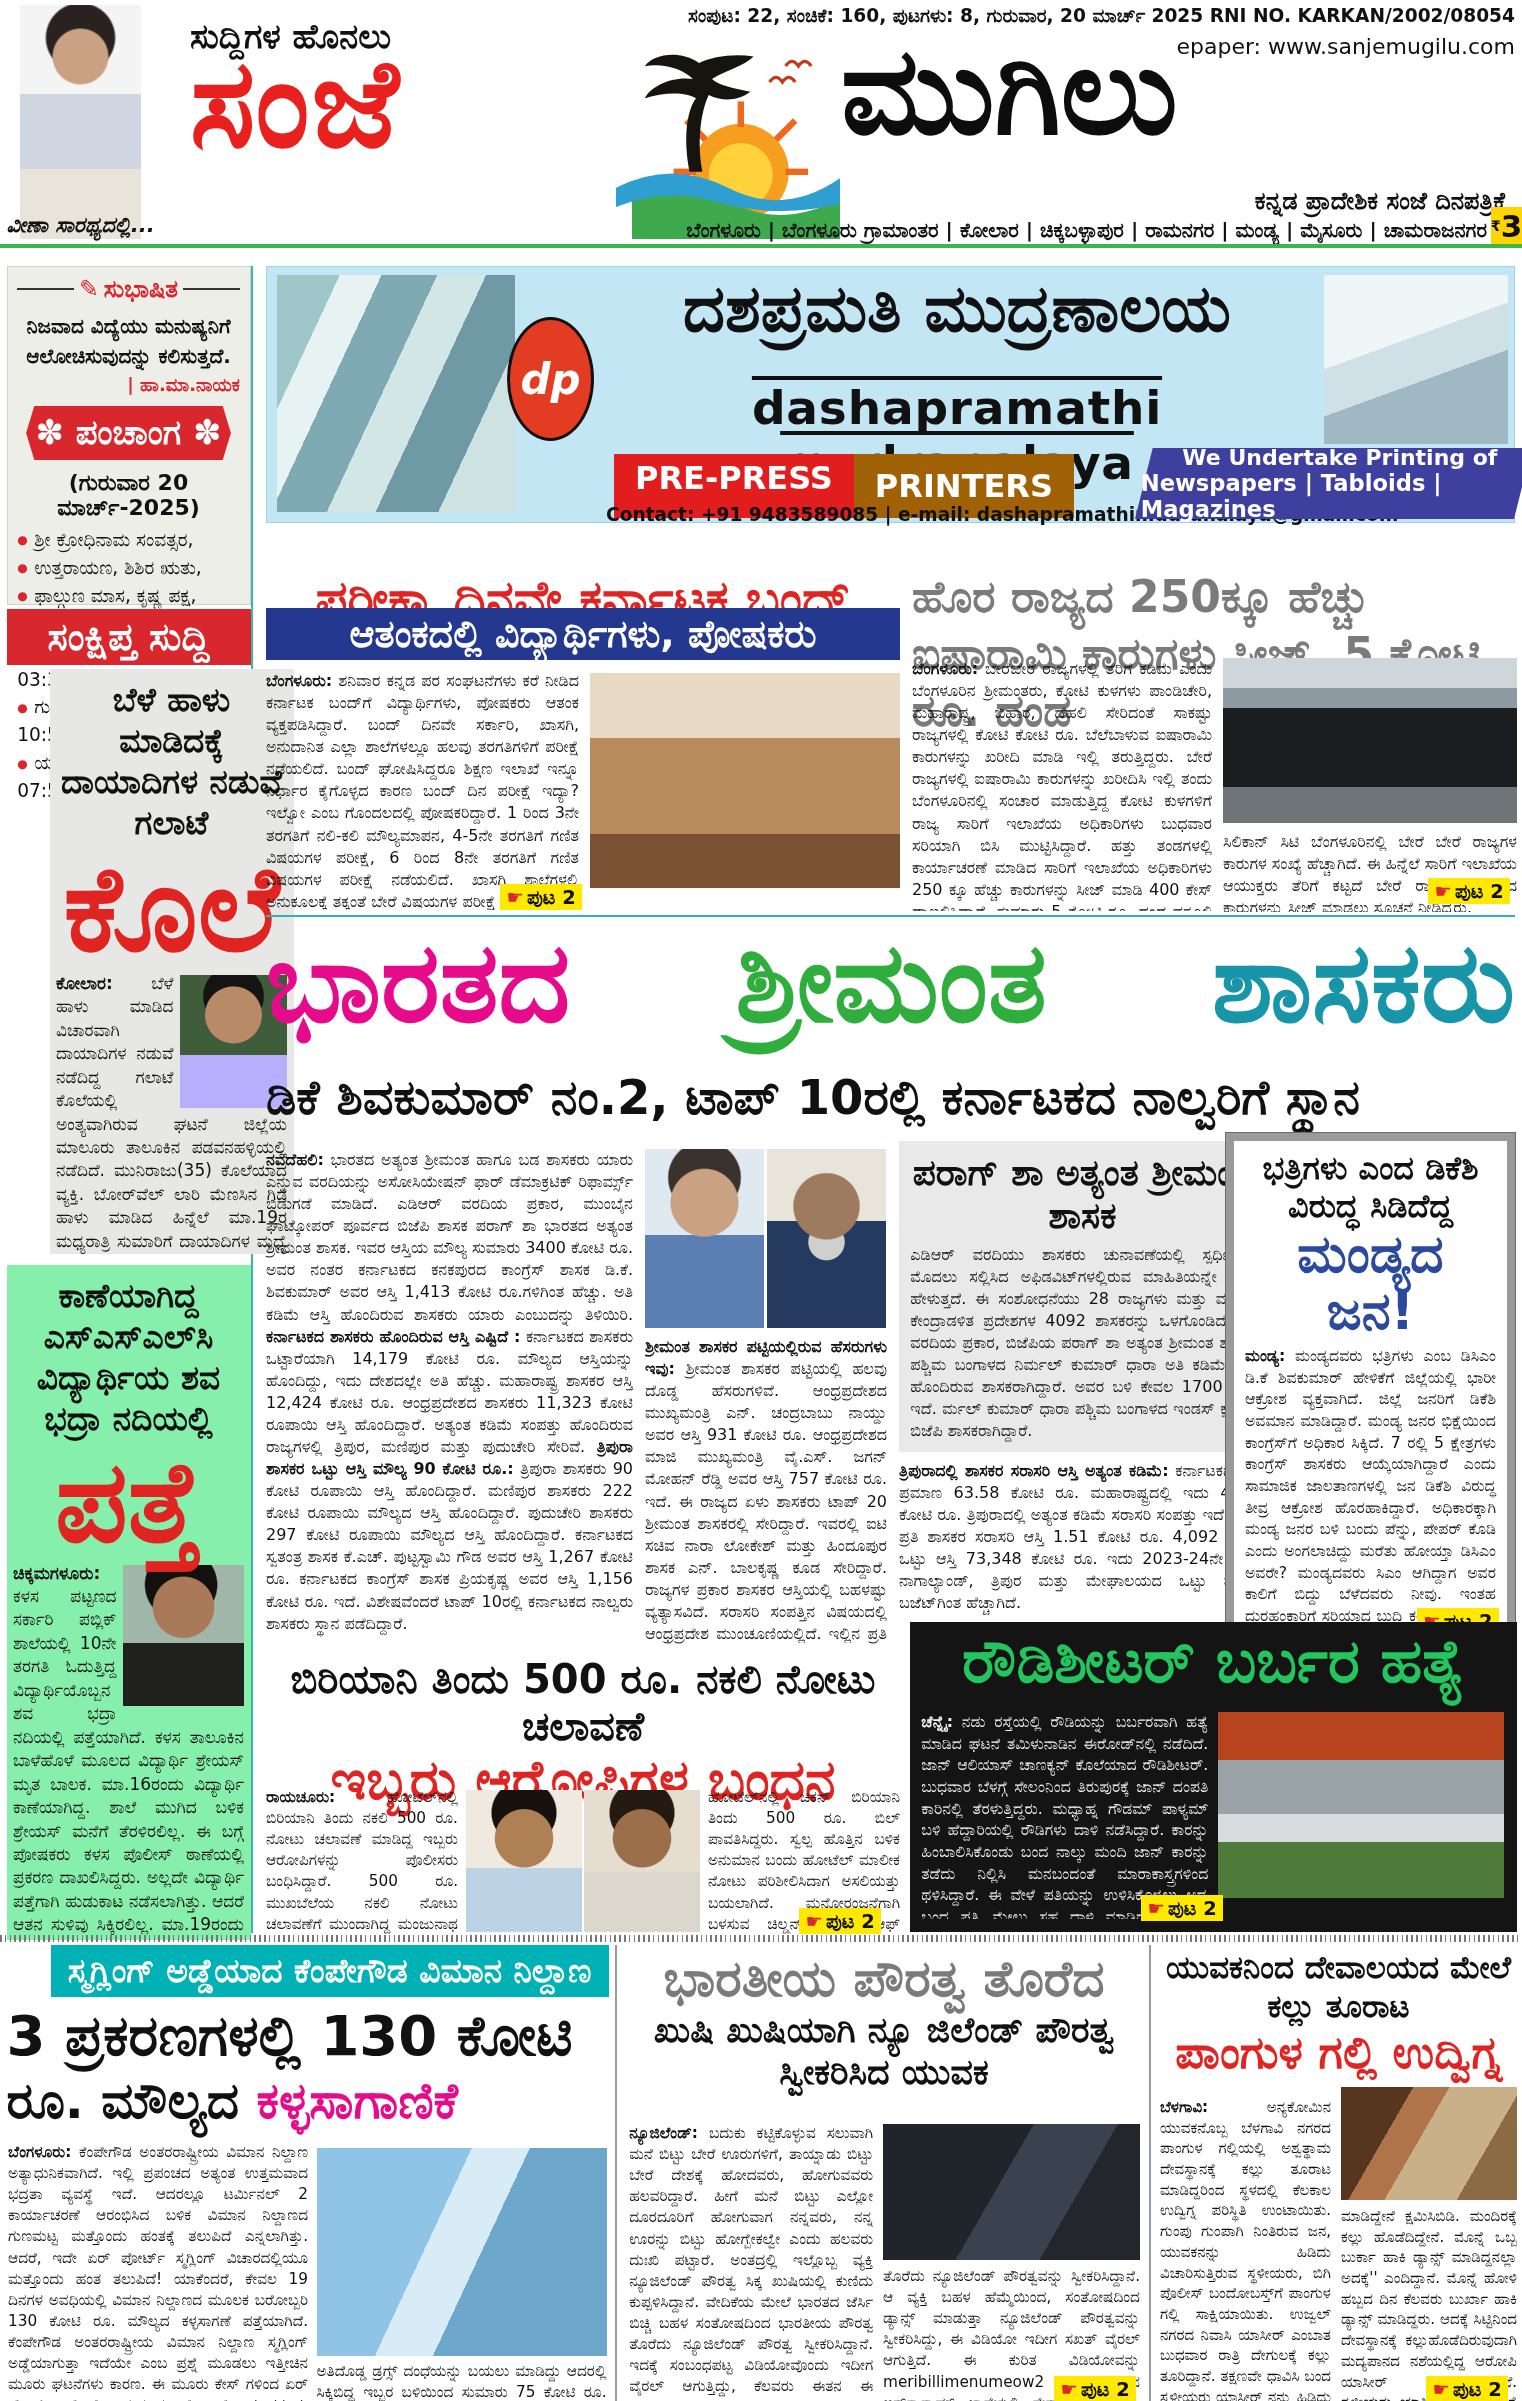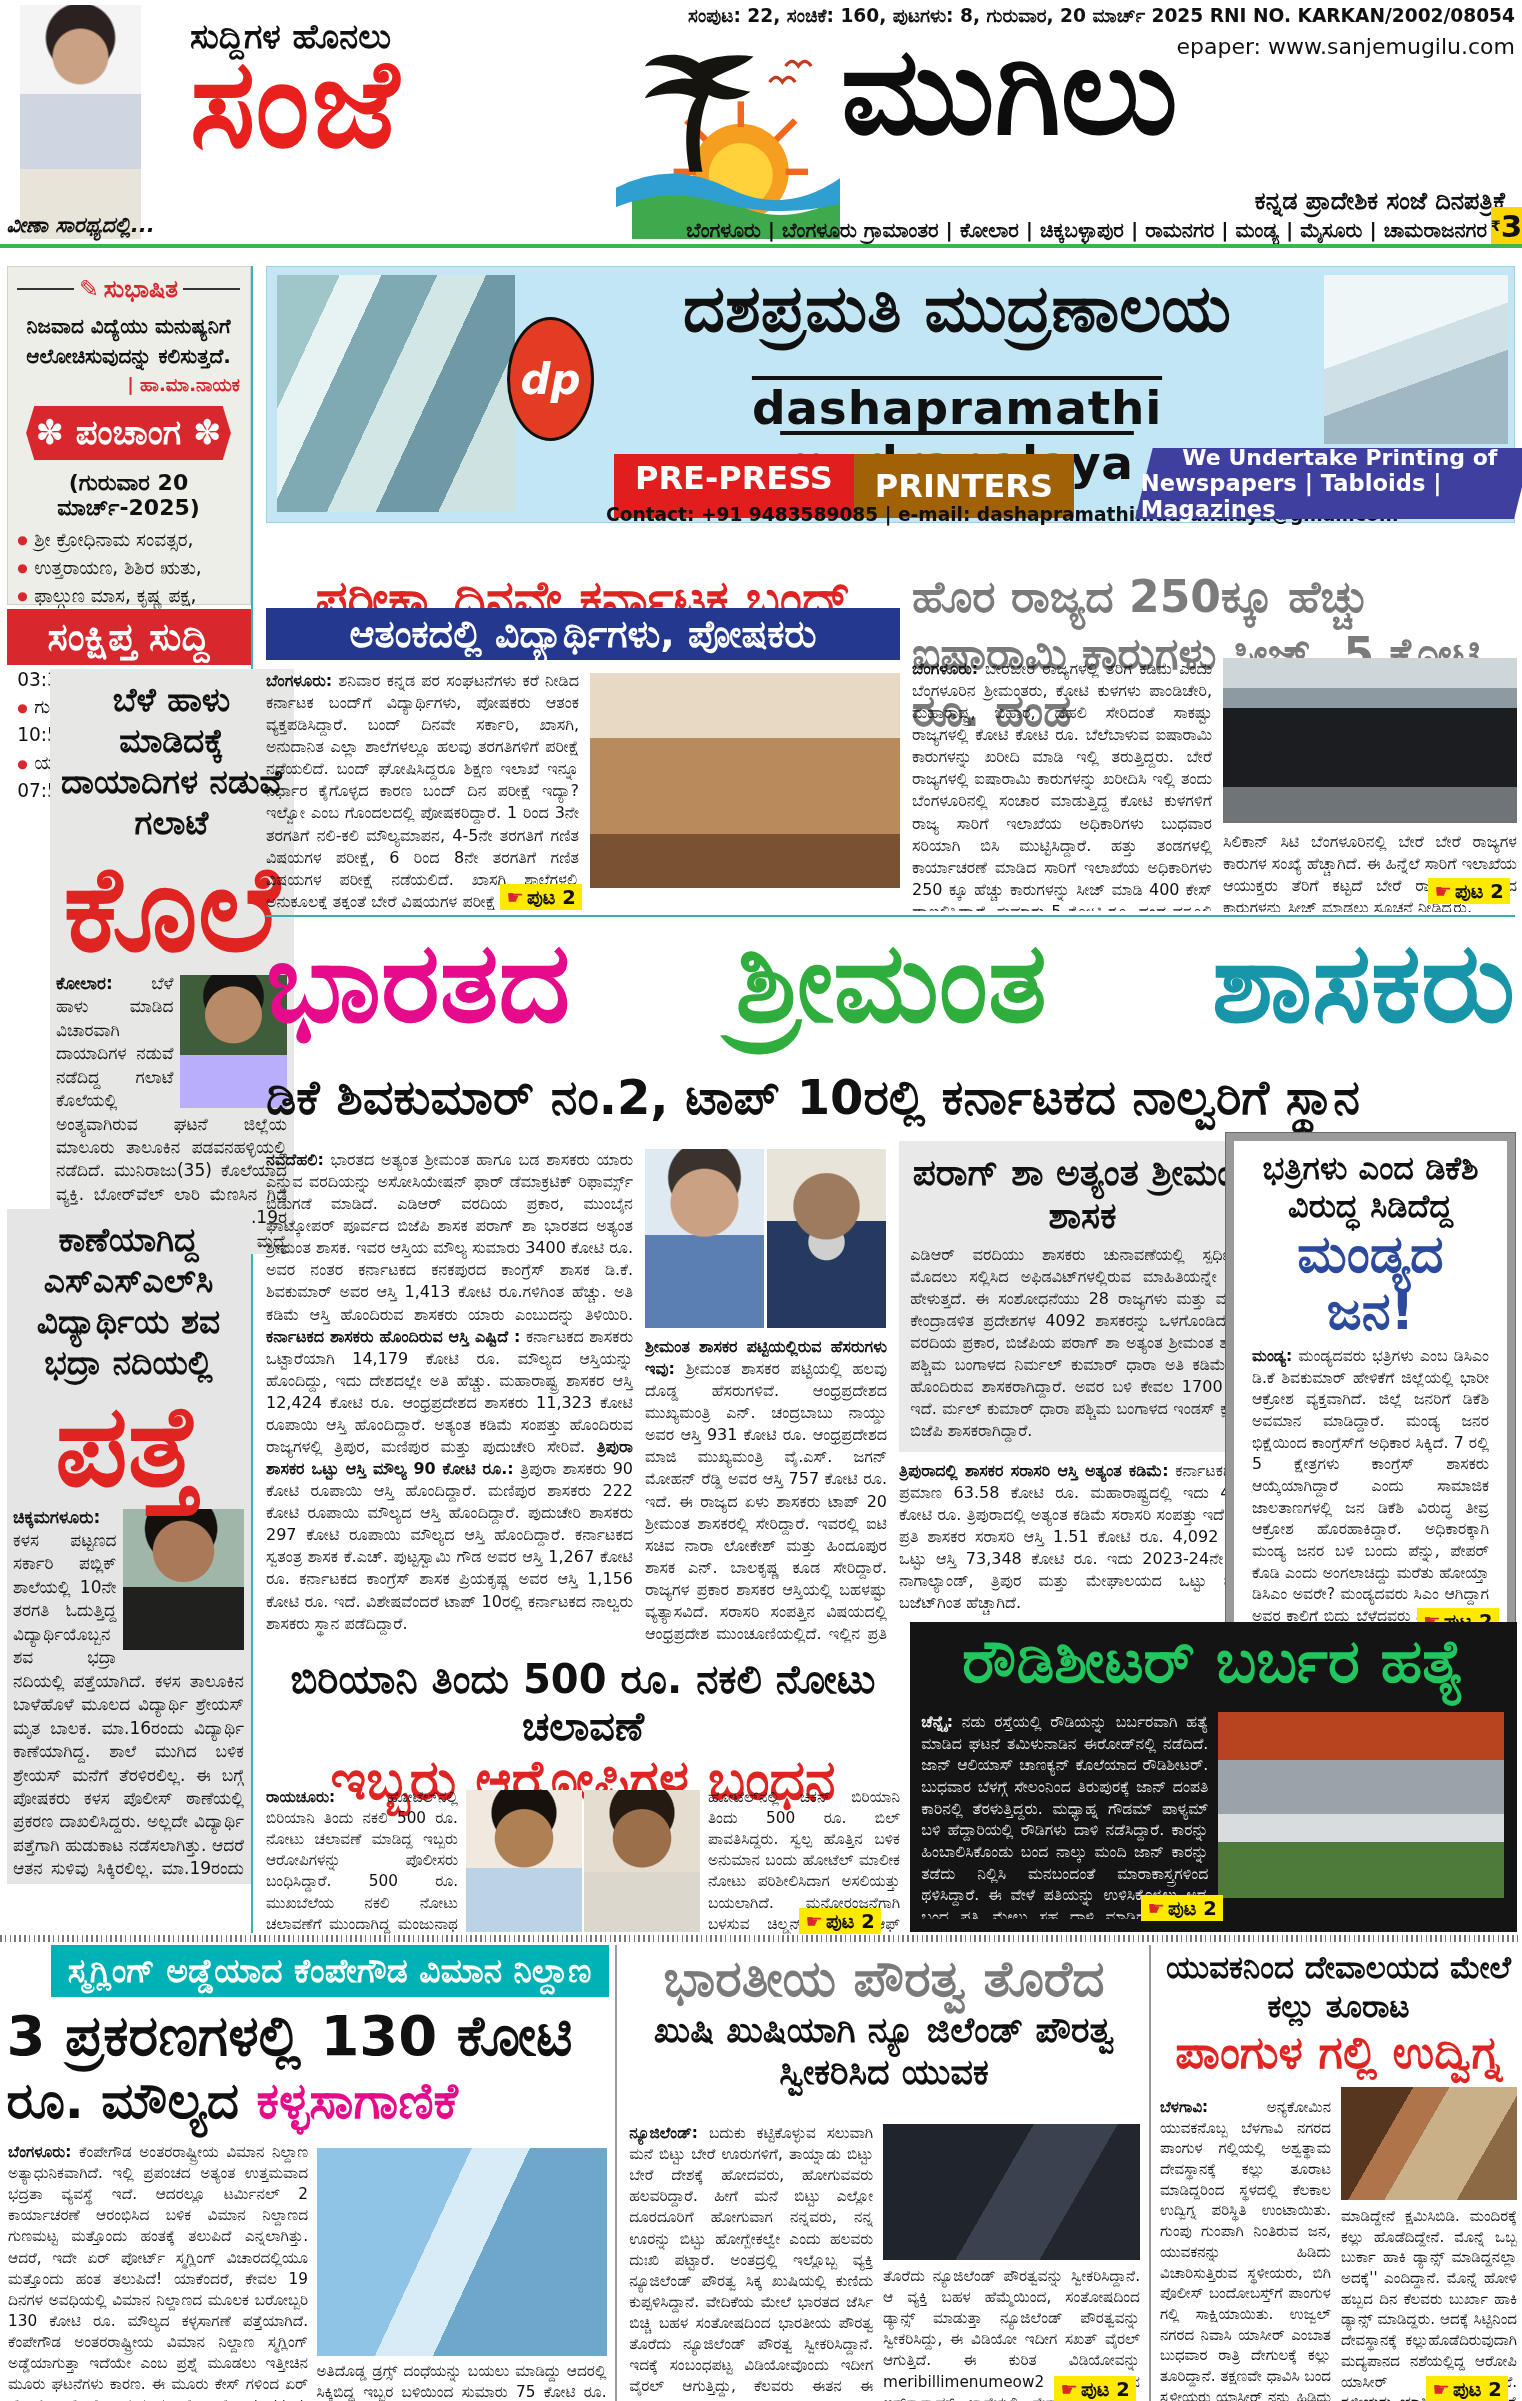--- a/index.html
+++ b/index.html
@@ -38,21 +38,21 @@
   .sb-quote{font-size:20px;font-weight:bold;text-align:center;line-height:1.5;margin-top:8px;}
   .sb-author{font-size:18px;font-weight:bold;color:#d9272e;text-align:right;margin-top:3.2px;}
   .ribbon{margin:9.7px auto 0;width:92%;background:#d9272e;color:#fff;font-size:34px;font-weight:800;
           text-align:center;padding:6.5px 0;clip-path:polygon(4% 0,96% 0,100% 50%,96% 100%,4% 100%,0 50%);}
   .sb-date{font-size:22px;font-weight:bold;text-align:center;margin-top:9.7px;}
   .sb-list{margin:6.5px 0 0;padding:0;list-style:none;font-size:18.6px;line-height:1.5;}
   .sb-list li::before{content:"●";color:#d9272e;font-size:12px;margin-right:6.5px;vertical-align:1.6px;}
   .sb-brief{position:absolute;left:0;top:343px;width:100%;height:56px;background:#d9272e;color:#fff;
             font-size:38px;font-weight:800;display:flex;align-items:center;justify-content:center;}
   .sb-story1{position:absolute;left:12px;top:403px;width:100%;height:585px;background:#e7e7e5;box-sizing:border-box;padding:6.5px 6.5px;margin-left:31px;}
-  .sb-story2{position:absolute;left:0;top:943px;width:100%;height:675px;box-sizing:border-box;padding:6.5px 6.5px;background:#e5e5e5;}
+  .sb-story2{position:absolute;left:0;top:999px;width:100%;height:675px;box-sizing:border-box;padding:6.5px 6.5px;background:#86efac;}
   .sb-h{font-size:33px;font-weight:800;text-align:center;line-height:1.25;}
   .sb-big{font-size:119px;font-weight:800;color:#e02421;text-align:center;line-height:1.05;}
   .sb-body{font-size:17px;}
   .sb-ph1{float:right;width:107px;height:133px;margin:3.2px 0 3.2px 6.5px;
      background:radial-gradient(circle at 50% 30%, #b98a68 0 26%, transparent 27%),
                 radial-gradient(circle at 50% 16%, #161412 0 24%, transparent 25%),
                 linear-gradient(180deg,#3f5d3a 0 60%, #b9aefc 60%);}
   .sb-ph2{float:right;width:121px;height:141px;margin:3.2px 0 3.2px 6.5px;
      background:radial-gradient(circle at 50% 30%, #a9795a 0 26%, transparent 27%),
                 radial-gradient(circle at 48% 14%, #14100e 0 26%, transparent 27%),
@@ -120,21 +120,21 @@
      background:radial-gradient(circle at 50% 32%, #9e7a5e 0 24%, transparent 25%),
                 radial-gradient(circle at 50% 52%, #cfcfcf 0 16%, transparent 17%),
                 linear-gradient(180deg,#e8e4da 0 40%, #243a5e 40%);}
   .mcap{font-size:16px;margin-top:8px;}
   .mcol3{position:absolute;left:633px;top:216px;width:367px;height:508px;}
   .mbox{background:#e9e9e9;padding:9.7px 11.3px;box-sizing:border-box;}
   .mbox-h{font-size:36px;font-weight:800;text-align:center;line-height:1.2;}
   .mbox-b{font-size:16px;margin-top:6.5px;}
   .mcont{font-size:16px;margin-top:8px;}
   .mandya{position:absolute;left:960px;top:208px;width:289px;height:516px;border:8px solid #9a9a9a;outline:1.6px solid #6b6b6b;
-          box-sizing:border-box;padding:8px 18px;background:#fff;}
+          box-sizing:border-box;padding:8px 11px;background:#fff;}
   .mandya-hb{font-size:32px;font-weight:800;text-align:center;line-height:1.2;}
   .mandya-hblue{font-size:52px;font-weight:800;color:#2b4a9e;text-align:center;line-height:1.1;}
   .mandya-b{font-size:15.7px;margin-top:4.8px;}
   .mandya .ptag{position:absolute;right:8px;bottom:6.5px;}
 
   
   .fakenote{left:266px;top:1656px;width:634px;height:278px;}
   .fn-h1{font-size:40px;font-weight:800;text-align:center;}
   .fn-h2{font-size:55px;font-weight:800;color:#e02421;text-align:center;line-height:1.1;}
   .fn-c1{position:absolute;left:0;top:131px;width:192px;height:147px;font-size:15.3px;}

